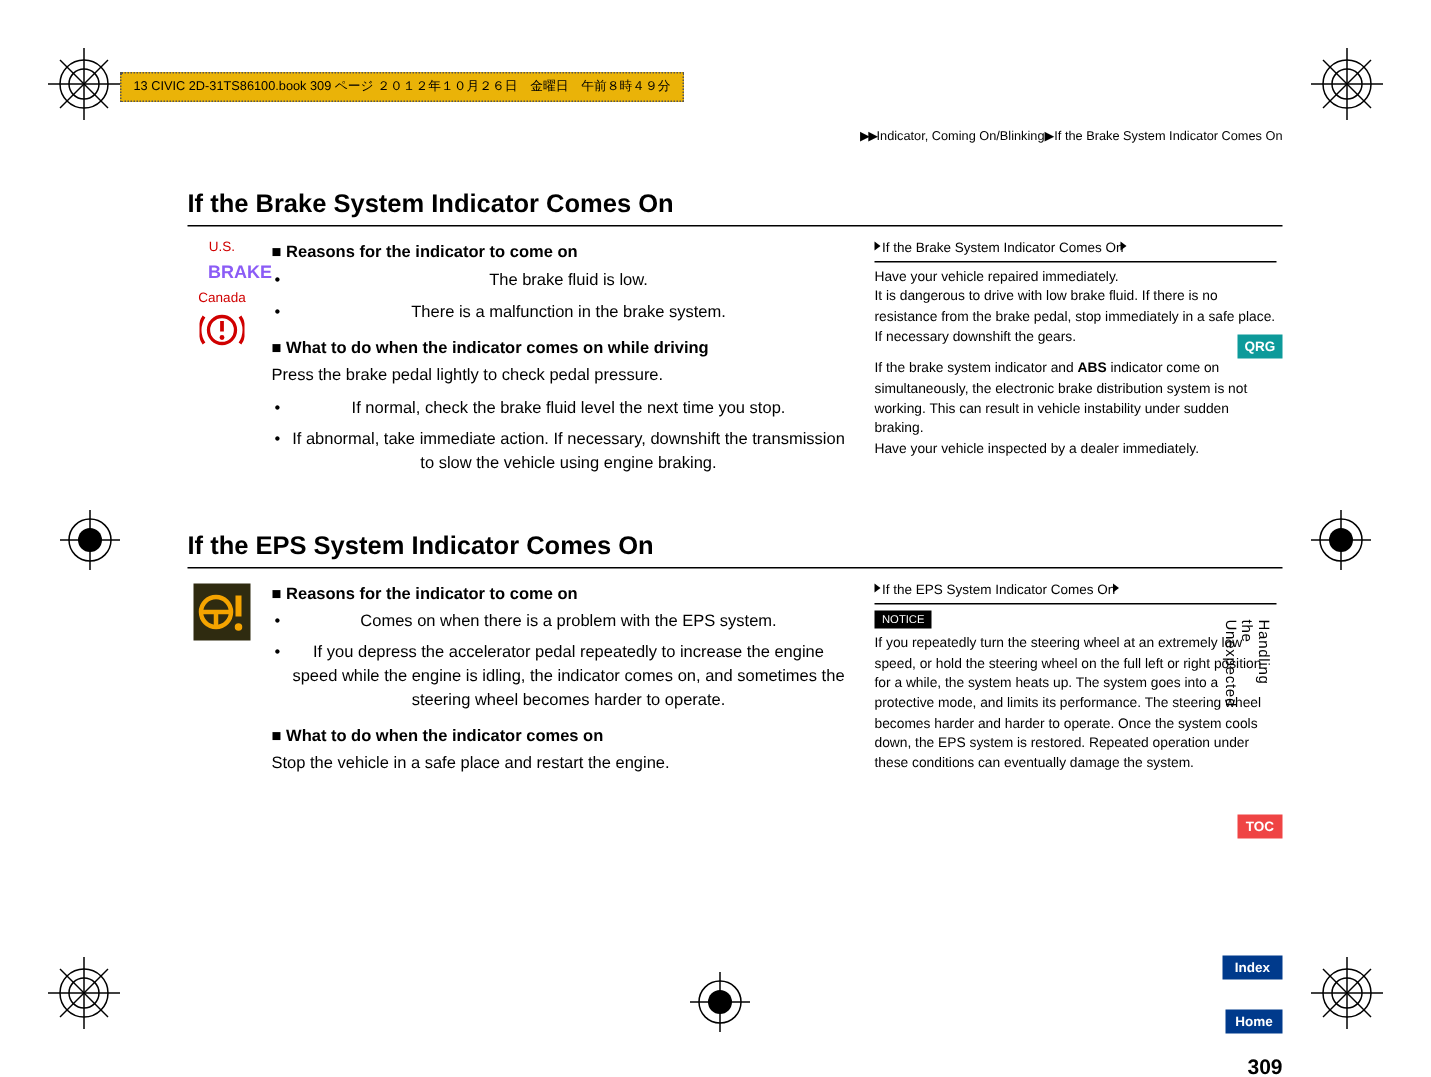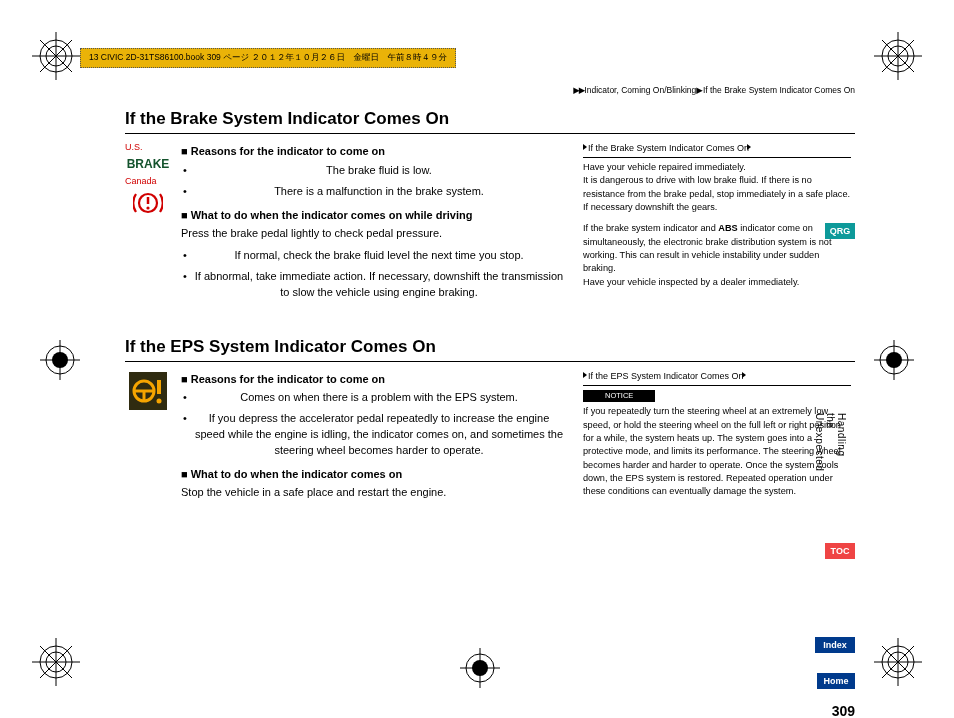--- a/index.html
+++ b/index.html
@@ -14,42 +14,42 @@
   }
   .page {
     position: absolute;
     left: 125px;
     top: 85px;
     width: 730px;
   }
   .breadcrumb {
     font-size: 8.5px;
     text-align: right;
-    margin-bottom: 14px;
+    margin-bottom: 31px;
   }
   .breadcrumb .arrows { letter-spacing: -1px; }
   h1.section {
     font-size: 17px;
     font-weight: bold;
     border-bottom: 1px solid #000;
     padding-bottom: 4px;
     margin-bottom: 8px;
   }
   .two-col {
     display: flex;
     gap: 18px;
   }
   .left-col { width: 440px; display: flex; gap: 10px; }
-  .icon-col { width: 46px; flex-shrink: 0; }
+  .icon-col { width: 46px; flex-shrink: 0; text-align: center; }
   .icon-label { font-size: 9px; color: #d00000; }
   .brake-icon {
     width: 46px; height: 20px;
     display: flex; align-items: center; justify-content: center;
-    font-size: 12px; font-weight: bold; color: #14532d;
-    margin: 2px 0;
+    font-size: 12px; font-weight: bold; color: #8b5cf6;
+    margin: 2px 12px;
   }
   .paren-icon {
     margin: 2px auto 0 auto;
     width: 30px; height: 30px;
     display: block;
   }
   .eps-icon {
     width: 38px; height: 38px;
     background: #2f2b10;
     display: flex; align-items: center; justify-content: center;
@@ -90,21 +90,21 @@
     display: inline-block;
     width: 0; height: 0;
     border-left: 4px solid #000;
     border-top: 3px solid transparent;
     border-bottom: 3px solid transparent;
     margin-right: 3px; margin-left: -2px; vertical-align: 1px;
   }
   .notice-tag {
     display: inline-block;
     background: #000; color: #fff;
-    font-size: 7.5px; padding: 1px 22px;
+    font-size: 7.5px; padding: 1px 5px;
     margin-bottom: 3px;
   }
   .right-col p { margin-bottom: 8px; }
   .section2 { margin-top: 28px; }
 
   
   .tabs { position: absolute; right: 0; top: 138px; width: 32px; }
   .tab {
     font-size: 9px; font-weight: bold; color: #fff;
     text-align: center; padding: 3px 0; margin-bottom: 0;

